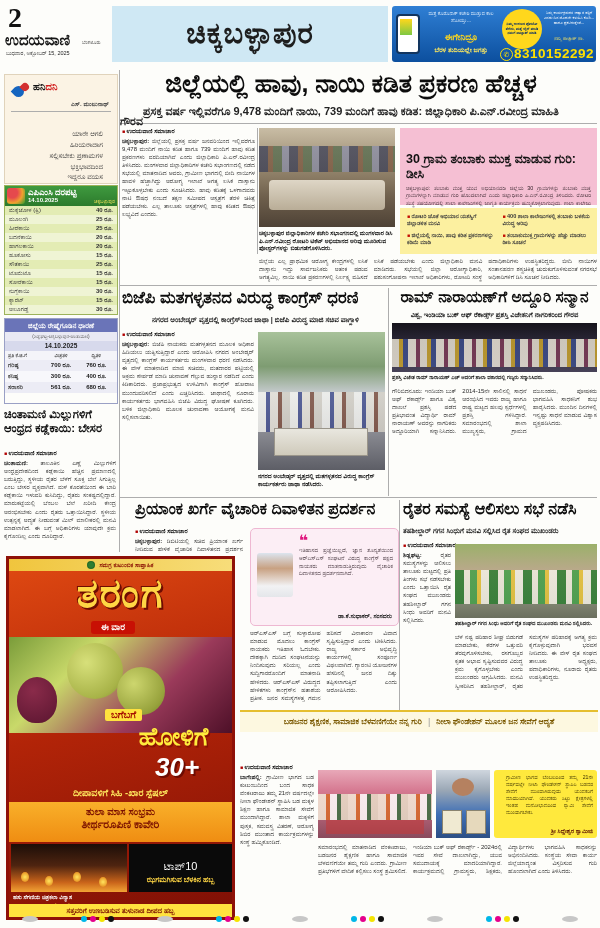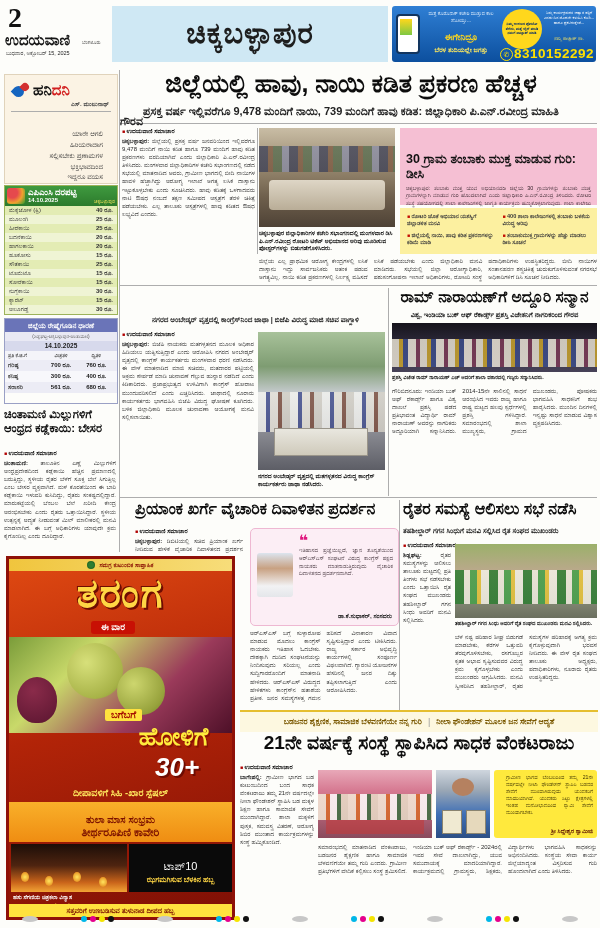--- a/index.html
+++ b/index.html
@@ -68,21 +68,21 @@
   <div class="ab sub" style="left:106px;top:105px;width:490px;height:16px;font-size:11px;text-align:center;">ಪ್ರಸಕ್ತ ವರ್ಷ ಇಲ್ಲಿವರೆಗೂ 9,478 ಮಂದಿಗೆ ನಾಯಿ, 739 ಮಂದಿಗೆ ಹಾವು ಕಡಿತ: ಜಿಲ್ಲಾಧಿಕಾರಿ ಪಿ.ಎನ್.ರವೀಂದ್ರ ಮಾಹಿತಿ</div>
   <div class="ab rule" style="left:120px;top:123px;width:477px;height:1px;"></div>
 
   <div class="ab rule" style="left:119px;top:70px;width:1px;height:482px;"></div>
 
   <div class="ab" style="left:4px;top:74px;width:112px;height:108px;background:#fbf3e4;border:1px solid #e0d3bb;">
     <div class="ab" style="left:8px;top:8px;width:16px;height:16px;">
       <div style="position:absolute;left:0;top:3px;width:11px;height:11px;background:#1565c0;border-radius:50% 50% 50% 0;transform:rotate(45deg);"></div>
       <div style="position:absolute;left:8px;top:0;width:8px;height:8px;background:#d32f2f;border-radius:50% 50% 50% 0;transform:rotate(45deg);"></div>
     </div>
-    <div class="ab" style="left:28px;top:6px;font-size:15px;font-weight:900;">
+    <div class="ab" style="left:28px;top:6px;font-size:10px;font-weight:900;">
       <span style="color:#111;">ಹನಿ</span><span style="color:#d21f1f;">ದನಿ</span>
     </div>
     <div class="ab" style="left:0;top:26px;width:104px;text-align:right;font-size:6px;color:#444;font-weight:bold;">ಎಸ್. ಮಂಜುನಾಥ್</div>
     <div class="ab rule" style="left:6px;top:36px;width:100px;height:1px;"></div>
     <div class="ab" style="left:0;top:40px;width:98px;text-align:right;font-size:11px;font-weight:900;color:#222;margin-left:40px;">ಗೌರವ</div>
     <div class="ab" style="left:0;top:54px;width:112px;">
       <div class="poem-line">ಯಾರೇ ಆಗಲಿ</div>
       <div class="poem-line">ಹಿರಿಯರಾದಾಗ</div>
       <div class="poem-line">ಸಲ್ಲಿಸಬೇಕು ಪ್ರಣಾಮಗಳ</div>
       <div class="poem-line">ಭಕ್ತಿಭಾವದಿಂದ</div>
@@ -199,20 +199,21 @@
     <div class="bt" style="padding:1px 6px;height:52px;font-size:5.4px;color:#33222a;">ಚಿಕ್ಕಬಳ್ಳಾಪುರ: ತಂಬಾಕು ಮುಕ್ತ ಯುವ ಅಭಿಯಾನದಡಿ ಜಿಲ್ಲೆಯ 30 ಗ್ರಾಮಗಳನ್ನು ತಂಬಾಕು ಮುಕ್ತ ಗ್ರಾಮಗಳನ್ನಾಗಿ ಮಾಡುವ ಗುರಿ ಹೊಂದಲಾಗಿದೆ ಎಂದು ಜಿಲ್ಲಾಧಿಕಾರಿ ಪಿ.ಎನ್.ರವೀಂದ್ರ ತಿಳಿಸಿದರು. ರೋಟರಿ ಸಂಸ್ಥೆ ಸಹಯೋಗದಲ್ಲಿ ಶಾಲಾ ಕಾಲೇಜುಗಳಲ್ಲಿ ಜಾಗೃತಿ ಕಾರ್ಯಕ್ರಮ ಹಮ್ಮಿಕೊಳ್ಳಲಾಗುವುದು. ಶಾಲಾ ಕಾಲೇಜು ಆವರಣದ 100 ಮೀಟರ್ ವ್ಯಾಪ್ತಿಯಲ್ಲಿ ತಂಬಾಕು ಮಾರಾಟ ನಿಷೇಧ ನಿಯಮಗಳನ್ನು ಕಟ್ಟುನಿಟ್ಟಾಗಿ ಜಾರಿಗೊಳಿಸುವಂತೆ ಅಧಿಕಾರಿಗಳಿಗೆ ಸೂಚಿಸಿದರು. ತಂಬಾಕು ಸೇವನೆಯಿಂದ ಆಗುವ ದುಷ್ಪರಿಣಾಮಗಳ ಬಗ್ಗೆ ಪೋಸ್ಟರ್ ಮೂಲಕ ಅರಿವು ಮೂಡಿಸಲಾಗುವುದು ಎಂದು ತಿಳಿಸಿದರು.</div>
   </div>
   <div class="ab" style="left:400px;top:208px;width:197px;height:46px;background:#fcf0a0;display:grid;grid-template-columns:1fr 1fr;gap:2px 8px;padding:5px 7px;box-sizing:border-box;">
     <div class="bullet">ರೋಟರಿ ಜೊತೆ ಅಭಿಯಾನ ಯಶಸ್ವಿಗೆ ಜಿಲ್ಲಾಡಳಿತ ಮನವಿ</div>
     <div class="bullet">400 ಶಾಲಾ ಕಾಲೇಜುಗಳಲ್ಲಿ ತಂಬಾಕು ಬಳಕೆಯ ವಿರುದ್ಧ ಅರಿವು</div>
     <div class="bullet">ಜಿಲ್ಲೆಯಲ್ಲಿ ನಾಯಿ, ಹಾವು ಕಡಿತ ಪ್ರಕರಣಗಳನ್ನು ಕಡಿಮೆ ಮಾಡಿ</div>
     <div class="bullet">ತಂಬಾಕುಮುಕ್ತ ಗ್ರಾಮಗಳನ್ನು ಹೆಚ್ಚು ಮಾಡಲು ಡೀಸಿ ಸೂಚನೆ</div>
   </div>
 
   <div class="ab rule" style="left:120px;top:285px;width:477px;height:1px;"></div>
+  <div class="ab hd" style="left:122px;top:288px;width:263px;height:25px;font-size:16.5px;">ಬಿಜೆಪಿ ಮತಗಳ್ಳತನದ ವಿರುದ್ಧ ಕಾಂಗ್ರೆಸ್ ಧರಣಿ</div>
   <div class="ab sub" style="left:124px;top:315px;width:263px;height:12px;font-size:7.2px;text-align:center;">ನಗರದ ಅಂಬೇಡ್ಕರ್ ವೃತ್ತದಲ್ಲಿ ಕಾಂಗ್ರೆಸ್‌ನಿಂದ ಜಾಥಾ | ಬಿಜೆಪಿ ವಿರುದ್ಧ ಮಾಜಿ ಸಚಿವ ವಾಗ್ದಾಳಿ</div>
   <div class="ab by" style="left:122px;top:331px;">ಉದಯವಾಣಿ ಸಮಾಚಾರ</div>
   <div class="ab bt" style="left:122px;top:340px;width:132px;height:156px;">
     <b class="dl">ಚಿಕ್ಕಬಳ್ಳಾಪುರ:</b> <span>ಬಿಜೆಪಿ ನಾಯಕರು ಮತಗಳ್ಳತನದ ಮೂಲಕ ಅಧಿಕಾರ ಹಿಡಿಯಲು ಯತ್ನಿಸುತ್ತಿದ್ದಾರೆ ಎಂದು ಆರೋಪಿಸಿ ನಗರದ ಅಂಬೇಡ್ಕರ್ ವೃತ್ತದಲ್ಲಿ ಕಾಂಗ್ರೆಸ್ ಕಾರ್ಯಕರ್ತರು ಮಂಗಳವಾರ ಧರಣಿ ನಡೆಸಿದರು. ಈ ವೇಳೆ ಮಾತನಾಡಿದ ಮಾಜಿ ಸಚಿವರು, ಮತದಾರರ ಪಟ್ಟಿಯಲ್ಲಿ ಅಕ್ರಮ ಸೇರ್ಪಡೆ ಮಾಡಿ ಚುನಾವಣೆ ಗೆಲ್ಲುವ ಹುನ್ನಾರ ನಡೆದಿದೆ ಎಂದು ಕಿಡಿಕಾರಿದರು. ಪ್ರಜಾಪ್ರಭುತ್ವದ ಉಳಿವಿಗಾಗಿ ಕಾಂಗ್ರೆಸ್ ಹೋರಾಟ ಮುಂದುವರಿಸಲಿದೆ ಎಂದು ಎಚ್ಚರಿಸಿದರು. ಜಾಥಾದಲ್ಲಿ ನೂರಾರು ಕಾರ್ಯಕರ್ತರು ಭಾಗವಹಿಸಿ ಬಿಜೆಪಿ ವಿರುದ್ಧ ಘೋಷಣೆ ಕೂಗಿದರು. ಬಳಿಕ ಜಿಲ್ಲಾಧಿಕಾರಿ ಮೂಲಕ ಚುನಾವಣಾ ಆಯೋಗಕ್ಕೆ ಮನವಿ ಸಲ್ಲಿಸಲಾಯಿತು.</span>
   </div>
   <div class="ab photo" style="left:258px;top:332px;width:127px;height:138px;background:linear-gradient(180deg,#a8c29a 0%,#7e9c72 25%,#c9cdd2 45%,#8e8f96 70%,#5d5e66 100%);">
     <div style="position:absolute;left:0;top:60px;width:127px;height:40px;background:repeating-linear-gradient(90deg,#f4f4f0 0 8px,#3e4a8c 8px 12px,#e8e4da 12px 20px,#7a4a3a 20px 24px,#d6d2c8 24px 32px);opacity:0.8;"></div>
     <div style="position:absolute;left:16px;top:96px;width:92px;height:26px;background:linear-gradient(180deg,#e9e7df,#cfcabb);border:1px solid #9a958a;"></div>
   </div>
   <div class="ab cap" style="left:258px;top:473px;width:127px;height:22px;">ನಗರದ ಅಂಬೇಡ್ಕರ್ ವೃತ್ತದಲ್ಲಿ ಮತಗಳ್ಳತನದ ವಿರುದ್ಧ ಕಾಂಗ್ರೆಸ್ ಕಾರ್ಯಕರ್ತರು ಜಾಥಾ ನಡೆಸಿದರು.</div>
@@ -252,21 +253,20 @@
   </div>
   <div class="ab cap" style="left:455px;top:620px;width:142px;height:10px;font-size:5.4px;">ತಹಶೀಲ್ದಾರ್ ಗಗನ ಸಿಂಧು ಅವರಿಗೆ ರೈತ ಸಂಘದ ಮುಖಂಡರು ಮನವಿ ಸಲ್ಲಿಸಿದರು.</div>
   <div class="ab bt c2" style="left:455px;top:633px;width:142px;height:96px;">ಬೆಳೆ ನಷ್ಟ ಪರಿಹಾರ ಶೀಘ್ರ ಬಿಡುಗಡೆ ಮಾಡಬೇಕು, ಕೆರೆಗಳ ಒತ್ತುವರಿ ತೆರವುಗೊಳಿಸಬೇಕು, ರಸಗೊಬ್ಬರ ಕೃತಕ ಅಭಾವ ಸೃಷ್ಟಿಸುವವರ ವಿರುದ್ಧ ಕ್ರಮ ಕೈಗೊಳ್ಳಬೇಕು ಎಂದು ಮುಖಂಡರು ಆಗ್ರಹಿಸಿದರು. ಮನವಿ ಸ್ವೀಕರಿಸಿದ ತಹಶೀಲ್ದಾರ್, ರೈತರ ಸಮಸ್ಯೆಗಳ ಪರಿಹಾರಕ್ಕೆ ಅಗತ್ಯ ಕ್ರಮ ಕೈಗೊಳ್ಳುವುದಾಗಿ ಭರವಸೆ ನೀಡಿದರು. ಈ ವೇಳೆ ರೈತ ಸಂಘದ ತಾಲೂಕು ಅಧ್ಯಕ್ಷರು, ಪದಾಧಿಕಾರಿಗಳು, ನೂರಾರು ರೈತರು ಉಪಸ್ಥಿತರಿದ್ದರು.</div>
 
   <div class="ab" style="left:240px;top:710px;width:358px;height:20px;background:#fdf8e0;border-top:2px solid #e5be2f;display:flex;align-items:center;justify-content:center;gap:6px;">
     <span style="font-size:7.8px;font-weight:bold;color:#7a5800;">ಬಡಜನರ ಶೈಕ್ಷಣಿಕ, ಸಾಮಾಜಿಕ ಬೆಳವಣಿಗೆಯೇ ನನ್ನ ಗುರಿ</span>
     <span style="color:#999;font-size:9px;">|</span>
     <span style="font-size:7.8px;font-weight:bold;color:#7a5800;">ನೀಲಾ ಫೌಂಡೇಶನ್ ಮೂಲಕ ಜನ ಸೇವೆಗೆ ಆದ್ಯತೆ</span>
   </div>
 
-  <div class="ab hd" style="left:240px;top:733px;width:358px;height:28px;font-size:19px;text-align:center;">21ನೇ ವರ್ಷಕ್ಕೆ ಸಂಸ್ಥೆ ಸ್ಥಾಪಿಸಿದ ಸಾಧಕ ವೆಂಕಟರಾಜು</div>
   <div class="ab by" style="left:240px;top:764px;">ಉದಯವಾಣಿ ಸಮಾಚಾರ</div>
   <div class="ab bt" style="left:240px;top:773px;width:74px;height:139px;">
     <b class="dl">ಬಾಗೇಪಲ್ಲಿ:</b> <span>ಗ್ರಾಮೀಣ ಭಾಗದ ಬಡ ಕುಟುಂಬದಿಂದ ಬಂದ ಸಾಧಕ ವೆಂಕಟರಾಜು ತಮ್ಮ 21ನೇ ವರ್ಷದಲ್ಲೇ ನೀಲಾ ಫೌಂಡೇಶನ್ ಸ್ಥಾಪಿಸಿ ಬಡ ಮಕ್ಕಳ ಶಿಕ್ಷಣ ಹಾಗೂ ಸಾಮಾಜಿಕ ಸೇವೆಗೆ ಮುಂದಾಗಿದ್ದಾರೆ. ಶಾಲಾ ಮಕ್ಕಳಿಗೆ ಪುಸ್ತಕ, ಸಮವಸ್ತ್ರ ವಿತರಣೆ, ಆರೋಗ್ಯ ಶಿಬಿರ ಮುಂತಾದ ಕಾರ್ಯಕ್ರಮಗಳನ್ನು ಸಂಸ್ಥೆ ಹಮ್ಮಿಕೊಂಡಿದೆ.</span>
   </div>
   <div class="ab photo" style="left:318px;top:770px;width:114px;height:68px;background:linear-gradient(180deg,#e8a8b8 0%,#d67a92 30%,#b8657a 60%,#8a4a5c 100%);">
     <div style="position:absolute;left:0;top:24px;width:114px;height:26px;background:repeating-linear-gradient(90deg,#f4ead8 0 8px,#d86a2a 8px 12px,#fff 12px 19px,#3a6e42 19px 23px,#e8ddc8 23px 30px);opacity:0.85;"></div>
     <div style="position:absolute;left:8px;top:50px;width:98px;height:14px;background:#c23a3a;opacity:0.6;"></div>
   </div>
   <div class="ab photo" style="left:436px;top:770px;width:54px;height:68px;background:linear-gradient(180deg,#cfd6de 0%,#9aa7b5 30%,#3f6fb5 65%,#2c4f85 100%);">
     <div style="position:absolute;left:16px;top:8px;width:22px;height:18px;border-radius:50%;background:#b58160;"></div>
@@ -290,21 +290,21 @@
     <div class="photo" style="position:absolute;left:0;top:78px;width:100%;height:96px;background:linear-gradient(135deg,#7a9c3a 0%,#c9d96a 30%,#9a3a5a 65%,#4e1028 100%);">
       <div style="position:absolute;left:58px;top:6px;width:56px;height:56px;border-radius:50%;background:radial-gradient(circle at 35% 35%,#d7e07a,#a8b348 70%,#7e8a2e);"></div>
       <div style="position:absolute;left:108px;top:30px;width:48px;height:48px;border-radius:50%;background:radial-gradient(circle at 35% 35%,#cdd66e,#97a23c 70%,#6e7a24);"></div>
       <div style="position:absolute;left:8px;top:40px;width:40px;height:46px;border-radius:50% 50% 46% 46%;background:radial-gradient(circle at 40% 30%,#8a2b4a,#5a1530);"></div>
     </div>
     <div style="position:absolute;left:96px;top:150px;background:#ffe23e;color:#a50d00;font-size:10px;font-weight:900;padding:0 6px;border-radius:2px;">ಬಗೆಬಗೆ</div>
     <div style="position:absolute;left:8px;top:163px;width:100%;text-align:center;font-size:25px;font-weight:900;color:#ffec3d;text-shadow:1.5px 1.5px 0 #8a1104;padding-left:45px;">ಹೋಳಿಗೆ</div>
     <div style="position:absolute;left:118px;top:193px;font-size:26px;font-weight:900;font-style:italic;color:#ffffff;text-shadow:2px 2px 0 #6e0c02;margin-left:28px;">30+</div>
     <div style="position:absolute;left:0;top:228px;width:100%;text-align:center;font-size:9.5px;font-weight:900;color:#ffe95e;">ದೀಪಾವಳಿಗೆ ಸಿಹಿ -ಖಾರ ಸ್ಪೆಷಲ್</div>
     <div style="position:absolute;left:0;top:243px;width:100%;height:40px;background:linear-gradient(180deg,#f9b02a,#ef8d12);text-align:center;">
-      <div style="font-size:10px;font-weight:900;color:#7c1200;padding-top:12px;">ತುಲಾ ಮಾಸ ಸಂಭ್ರಮ</div>
+      <div style="font-size:10px;font-weight:900;color:#7c1200;padding-top:4px;">ತುಲಾ ಮಾಸ ಸಂಭ್ರಮ</div>
       <div style="font-size:11px;font-weight:900;color:#7c1200;">ತೀರ್ಥರೂಪಿಣಿ ಕಾವೇರಿ</div>
     </div>
     <div class="photo" style="position:absolute;left:2px;top:285px;width:116px;height:48px;background:linear-gradient(180deg,#1c0e08 0%,#4e2410 45%,#c9641a 80%,#f2a435 100%);">
       <div style="position:absolute;left:10px;top:28px;width:8px;height:10px;border-radius:50%;background:radial-gradient(circle,#ffe45e,#e07b12);"></div>
       <div style="position:absolute;left:34px;top:32px;width:8px;height:10px;border-radius:50%;background:radial-gradient(circle,#ffe45e,#e07b12);"></div>
       <div style="position:absolute;left:62px;top:28px;width:8px;height:10px;border-radius:50%;background:radial-gradient(circle,#ffe45e,#e07b12);"></div>
       <div style="position:absolute;left:88px;top:33px;width:8px;height:10px;border-radius:50%;background:radial-gradient(circle,#ffe45e,#e07b12);"></div>
     </div>
     <div style="position:absolute;left:120px;top:285px;width:103px;height:48px;background:#0a0a0a;text-align:center;">
       <div style="font-size:11px;font-weight:400;color:#fff;padding-top:16px;">ಟಾಪ್10</div>

